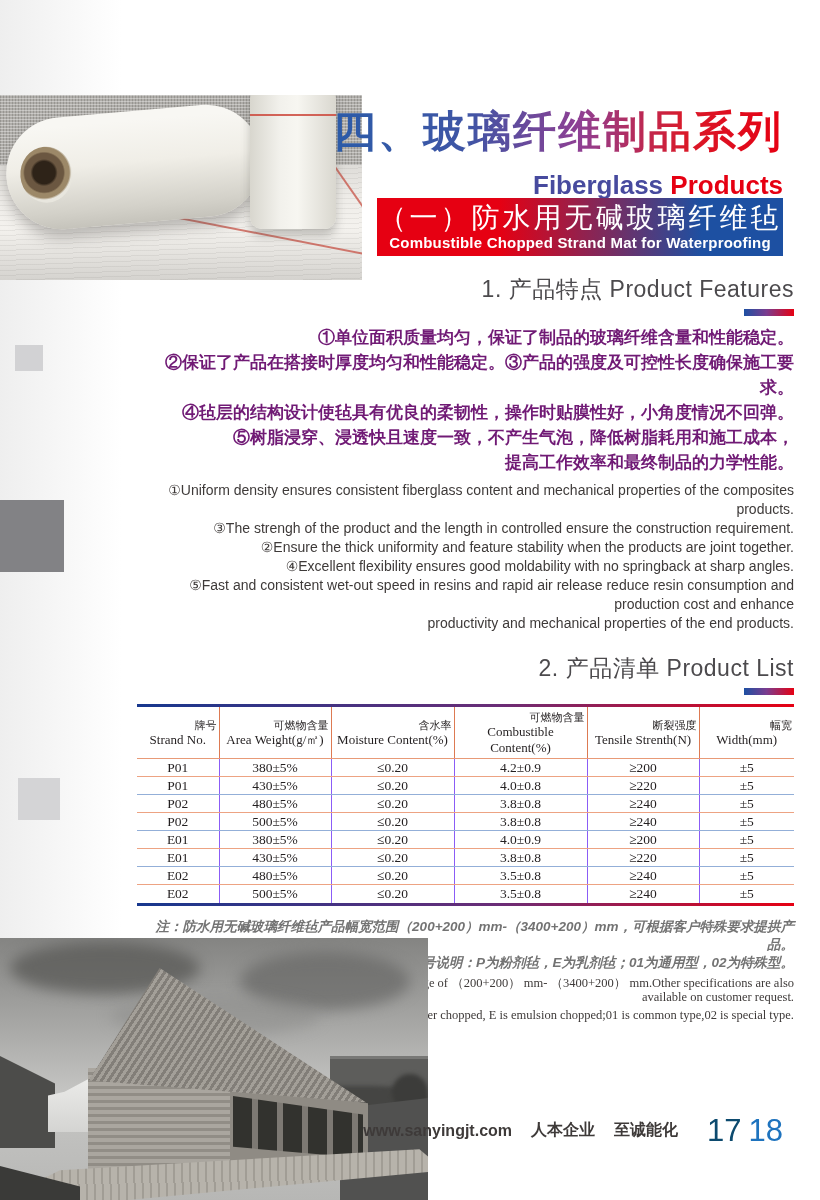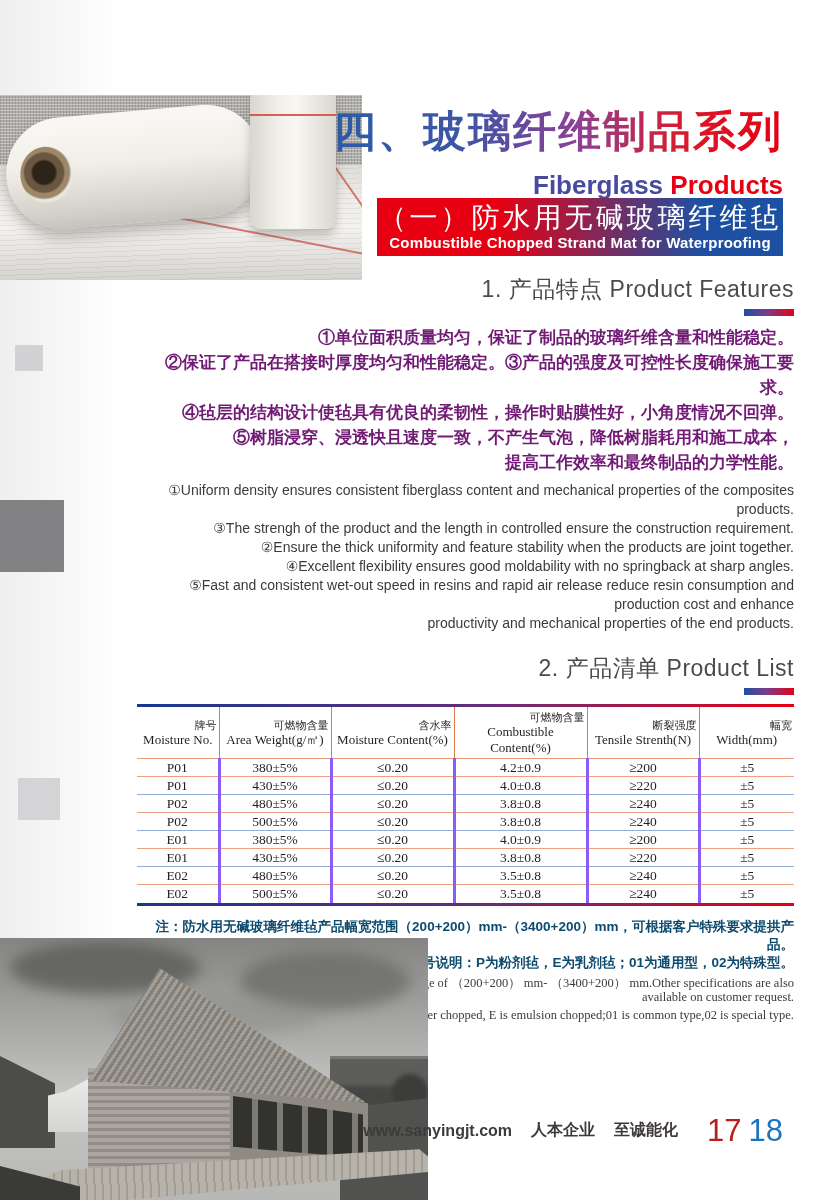--- a/index.html
+++ b/index.html
@@ -63,27 +63,27 @@
   .sec2 { margin-top:20px; }
 
   
   .tbl-wrap { margin-top:5px; }
   .tbl-border { width:100%; height:3px; background:linear-gradient(90deg,#17388e 0%, #6a2d77 55%, #e60012 100%); }
   table.products { width:100%; border-collapse:collapse; table-layout:fixed; font-family:"Liberation Serif", serif; color:#231f20; }
   table.products th { font-weight:normal; padding:4px 2px 3px; line-height:1.2; border-right:1px solid #dd7a52; border-bottom:1px solid #e89a77; }
   table.products th:last-child, table.products td:last-child { border-right:none; }
   .th-cn { font-size:11px; display:block;text-align:right; }
   .th-en { font-size:13px; display:block; }
-  table.products td { text-align:center; font-size:13.5px; height:18px; padding:0 2px; border-right:3px solid #8b5cf6; }
+  table.products td { text-align:center; font-size:13.5px; height:18px; padding:0 2px; border-right:1px solid #8b5cf6; }
   tr.sep-o td { border-bottom:1px solid #eda383; }
   tr.sep-b td { border-bottom:1px solid #93afd8; }
   tr.sep-n td { border-bottom:none; }
 
   .notes { margin-top:12px; text-align:right; }
-  .note-cn { font-size:13.5px; font-weight:600; color:#0c4a6e; line-height:18px; }
+  .note-cn { font-size:13.5px; font-weight:600; color:#737373; line-height:18px;font-style:italic; }
   .note-en { font-family:"Liberation Serif", serif; font-size:12.5px; color:#3e3a39; line-height:14px; margin-top:4px; }
 
   
   .photo-bottom { position:absolute; left:0; top:938px; width:428px; height:262px; overflow:hidden;
     background:linear-gradient(180deg,#848482 0%, #a9a9a7 35%, #c6c6c4 60%, #b7b7b5 100%); }
   .pb-cloud { position:absolute; border-radius:50%; filter:blur(7px); }
   .pb-c1 { left:10px; top:4px; width:190px; height:52px; background:rgba(88,88,86,.75); }
   .pb-c2 { left:240px; top:14px; width:170px; height:58px; background:rgba(100,100,98,.65); }
   .pb-c3 { left:110px; top:58px; width:210px; height:40px; background:rgba(140,140,138,.5); }
   .pb-farbldg { position:absolute; left:330px; top:118px; width:98px; height:50px; background:#5d5d5b; border-top:3px solid #787876; }
@@ -109,21 +109,21 @@
     background:repeating-linear-gradient(88deg, #b7b3ab 0 6px, #a19d95 6px 8px);
     clip-path:polygon(0 100%, 14% 52%, 98% 18%, 100% 30%, 100% 55%, 30% 100%); }
   .pb-dark-fg { position:absolute; left:0; top:228px; width:80px; height:34px; background:#3a3a38;
     clip-path:polygon(0 0, 100% 60%, 100% 100%, 0 100%); }
 
   
   .footer { position:absolute; left:11px; right:37px; top:1115px; display:flex; justify-content:flex-end; align-items:center; gap:7px; }
   .f-site { font-size:16px; font-weight:bold; color:#3e3a39; }
   .f-slogan { font-size:16px; font-weight:bold; color:#3e3a39; margin-left:12px; }
   .f-num { font-size:31px; line-height:1; }
-  .f-num.red { color:#b91c1c; margin-left:22px; }
+  .f-num.red { color:#0c4a6e; margin-left:22px; }
   .f-num.blue { color:#1e73be; }
 </style>
 </head>
 <body>
 
 <div class="page">
 
   <div class="left-fade"></div>
   <div class="deco-sq1"></div>
   <div class="deco-rect"></div>
@@ -188,21 +188,21 @@
             <col style="width:112px">
             <col style="width:123px">
           <col style="width:133px">
             <col style="width:112px">
             <col style="width:95px">
         </colgroup>
         <thead>
           <tr>
             <th>
                 <span class="th-cn">牌号</span>
-                <span class="th-en">Moisture No.</span>
+                <span class="th-en">Strand No.</span>
               </th>
             <th>
                 <span class="th-cn">可燃物含量</span>
                 <span class="th-en">Area Weight(g/㎡)</span>
               </th>
             <th>
                 <span class="th-cn">含水率</span>
                 <span class="th-en">Moisture Content(%)</span>
               </th>
             <th>

